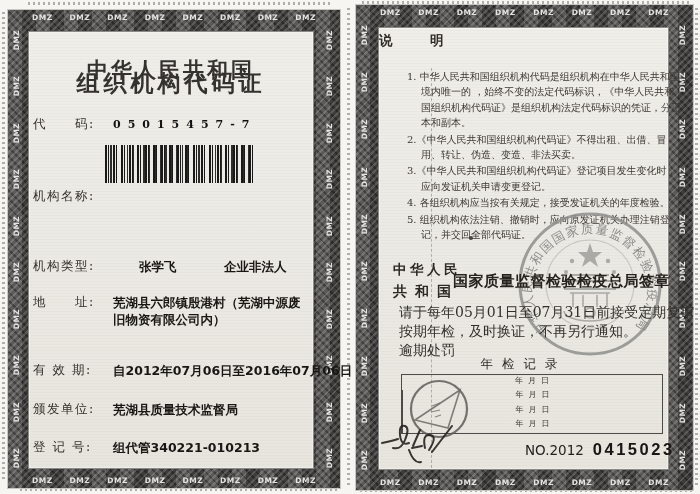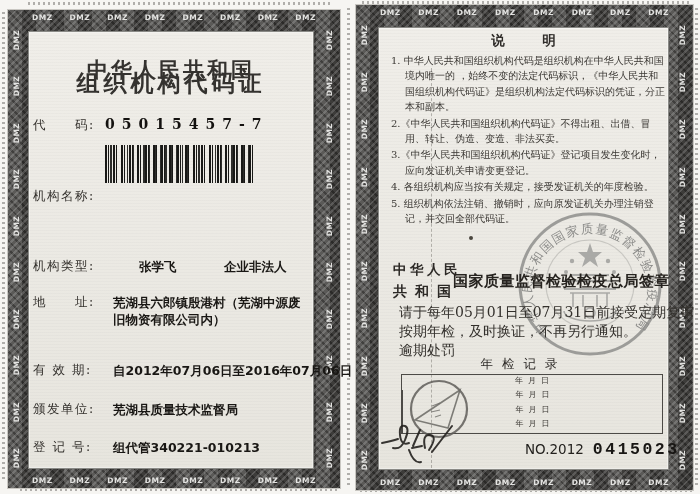--- a/index.html
+++ b/index.html
@@ -40,48 +40,48 @@
 
   
   .abs{position:absolute;}
   .title{left:0;right:0;text-align:center;color:#34322f;font-weight:600;}
   .title1{top:8px;font-size:21px;letter-spacing:3px;margin-top:16px;}
   .title2{top:36px;font-size:23px;letter-spacing:4px;}
   .label{display:inline-block;color:#35322e;font-size:12.5px;letter-spacing:1.5px;white-space:pre;}
   .value{font-family:"DejaVu Sans","Liberation Sans",sans-serif;font-weight:bold;color:#191714;font-size:12.5px;line-height:17px;}
   .code-row{top:84px;left:4px;display:flex;align-items:baseline;}
   .code-label{width:72px;}
-  .code-value{font-size:14px;font-weight:bold;color:#141210;letter-spacing:7px;font-family:"DejaVu Serif","Liberation Serif",serif;}
+  .code-value{font-size:11px;font-weight:bold;color:#141210;letter-spacing:7px;font-family:"DejaVu Serif","Liberation Serif",serif;margin-left:8px;}
   .barcode{left:76px;top:113px;width:148px;height:38px;
     background:
       repeating-linear-gradient(90deg,#181816 0 2px, rgba(0,0,0,0) 2px 3px, #181816 3px 4px, rgba(0,0,0,0) 4px 8px),
       repeating-linear-gradient(90deg, rgba(24,24,22,.9) 0 1px, rgba(0,0,0,0) 1px 5px, rgba(24,24,22,.9) 5px 7px, rgba(0,0,0,0) 7px 11px);
   }
   .field{left:2px;right:4px;display:flex;align-items:flex-start;}
   .field .label{flex:none;width:80px;padding-left:2px;}
   .field .value{flex:1;}
   .extra-name{margin-left:26px;}
 
   
-  .heading{left:0;right:0;top:4px;text-align:center;font-size:13.5px;font-weight:600;color:#2f2c29;white-space:pre;}
-  .notes{left:12px;top:25px;width:274px;margin:0;padding:0;list-style:none;color:#3a3733;}
+  .heading{left:0;right:0;top:4px;font-size:13.5px;font-weight:600;color:#2f2c29;white-space:pre;}
+  .notes{left:12px;top:25px;width:274px;margin:16px;padding:0;list-style:none;color:#3a3733;}
   .notes li{font-size:10px;line-height:15.4px;margin:0 0 1px 0;padding-left:14px;text-indent:-14px;}
   .issuer1{left:14px;top:233px;font-size:13.5px;font-weight:600;letter-spacing:3.5px;color:#2c2926;}
   .issuer2{left:14px;top:255px;font-size:14px;font-weight:600;letter-spacing:8px;color:#2c2926;}
   .seal-line{left:74px;top:244px;font-size:15px;font-weight:700;letter-spacing:.5px;color:#26231f;white-space:nowrap;}
   .notice{left:20px;color:#33302c;font-size:14px;white-space:nowrap;}
   .n1{top:276px;} .n2{top:295px;} .n3{top:314px;}
   .annual-title{left:0;right:0;top:328px;text-align:center;font-size:12.5px;letter-spacing:9px;color:#2e2b28;}
   .check-table{left:22px;top:346px;width:262px;height:60px;display:flex;border:1.2px solid #4c4a46;box-sizing:border-box;flex-direction:column;}
   .check-cell{position:relative;flex:1;border-left:1.2px solid #4c4a46;}
   .check-cell:first-child{border-left:none;}
   .cell-date{position:absolute;left:0;right:0;bottom:4px;text-align:center;font-size:8px;color:#3a3733;white-space:pre;}
   .serial{left:146px;top:412px;display:flex;align-items:baseline;gap:9px;}
   .serial-prefix{font-family:"DejaVu Sans","Liberation Sans",sans-serif;font-size:13.5px;color:#23211e;}
-  .serial-number{font-family:Liberation Mono, monospace;font-size:16.5px;font-weight:bold;letter-spacing:2.5px;color:#181614;}
+  .serial-number{font-family:Liberation Sans, sans-serif;font-size:16.5px;font-weight:bold;letter-spacing:2.5px;color:#181614;}
   .fold-dashes{left:52px;top:40px;height:405px;width:0;border-left:1.5px dashed rgba(55,52,48,.32);}
   .speck{left:90px;top:208px;width:4px;height:4px;border-radius:50%;background:#4a463e;}
   svg{display:block;}
 </style>
 </head>
 <body>
 
 <div class="canvas">
 
   <div class="micro-h" style="left:28px;top:2px;width:305px"></div>

